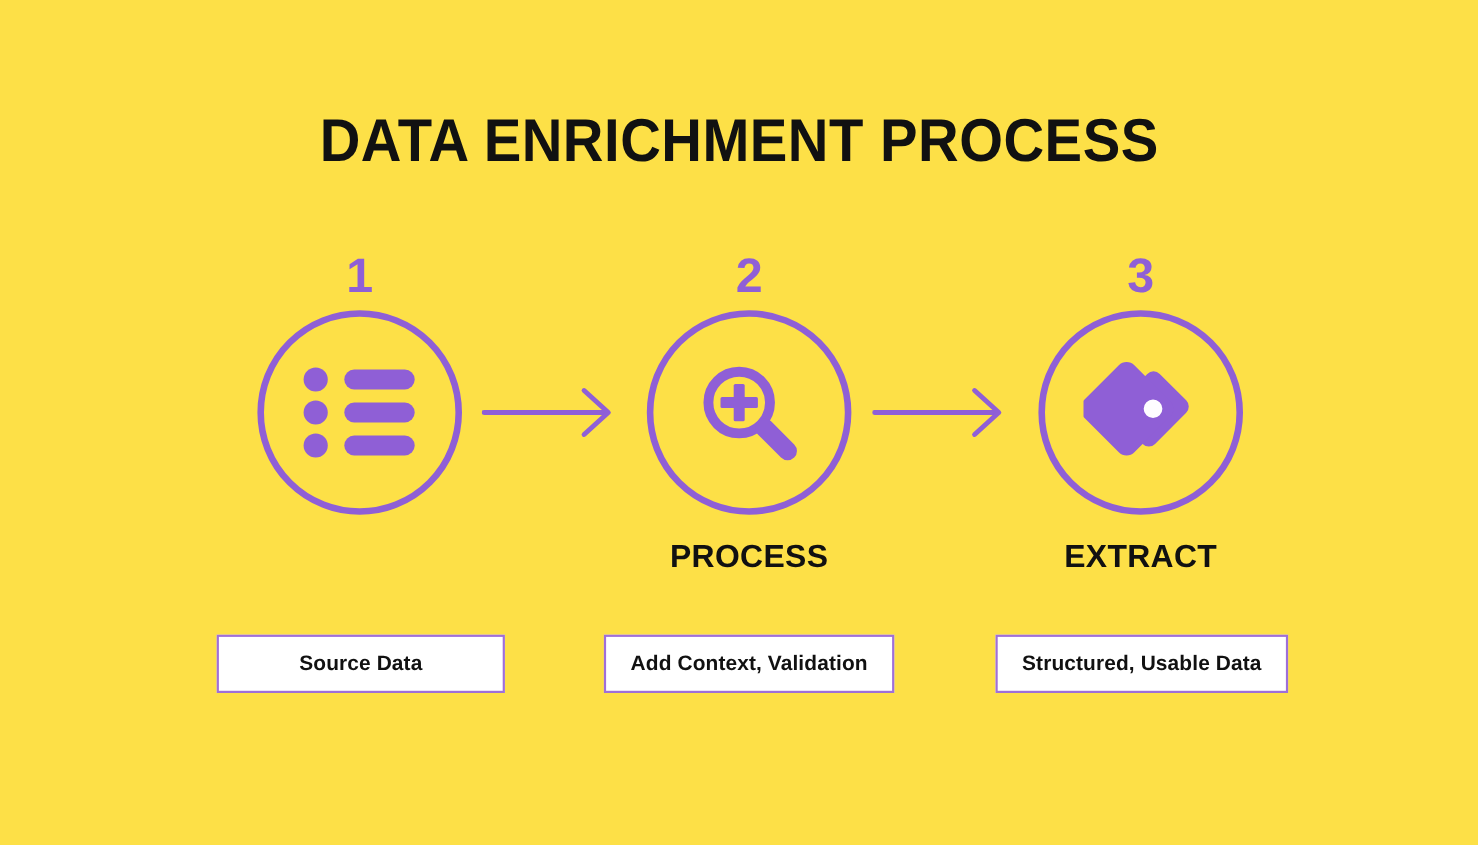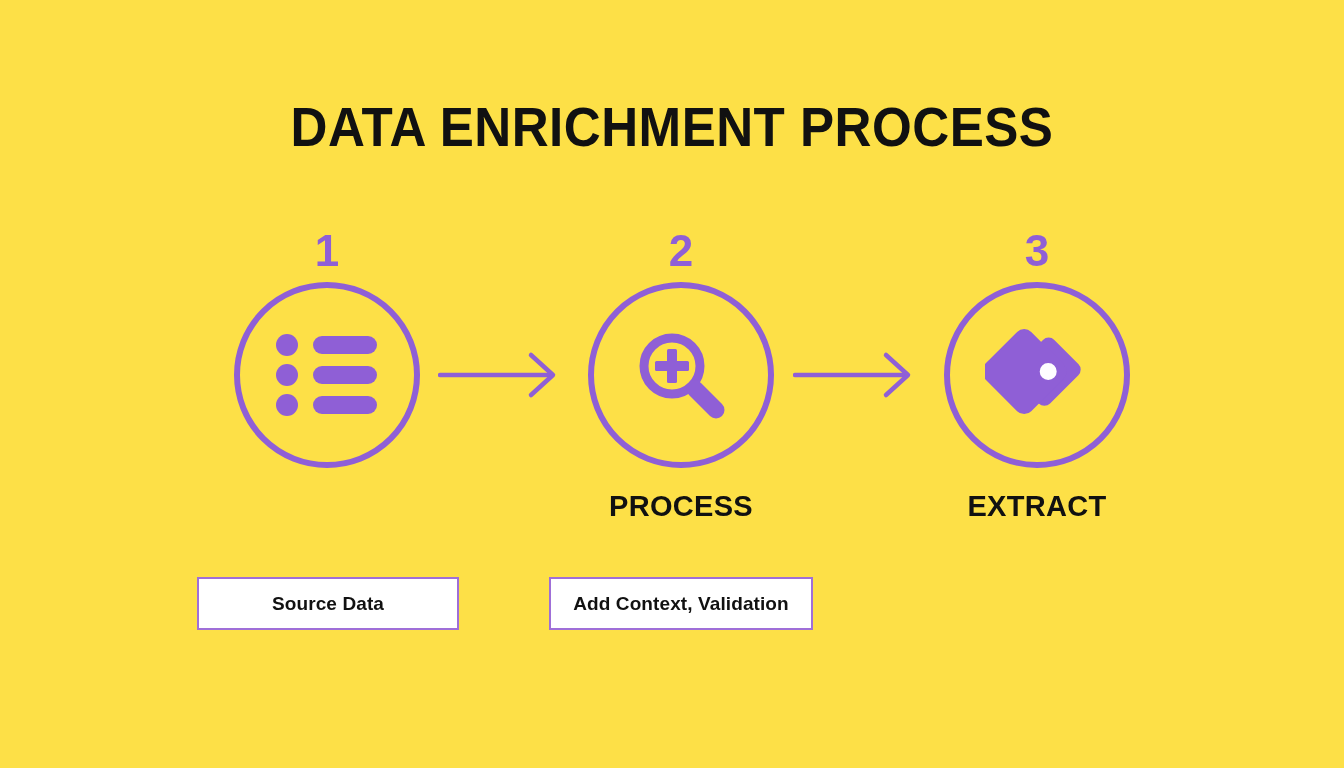--- a/index.html
+++ b/index.html
@@ -214,14 +214,17 @@
       <polyline points="93,5 115,25 93,45" fill="none" stroke="#8f5fd6" stroke-width="4.5" stroke-linecap="round" stroke-linejoin="round"></polyline>
     </svg>
   </div>
 
   <div class="caption-box box-2">
     <span class="caption-text">Add Context, Validation</span>
   </div>
   <div class="caption-box box-1">
     <span class="caption-text">Source Data</span>
   </div>
+  <div class="caption-box box-3">
+    <span class="caption-text">Structured, Usable Data</span>
+  </div>
 
 </div>
 
 </body></html>

